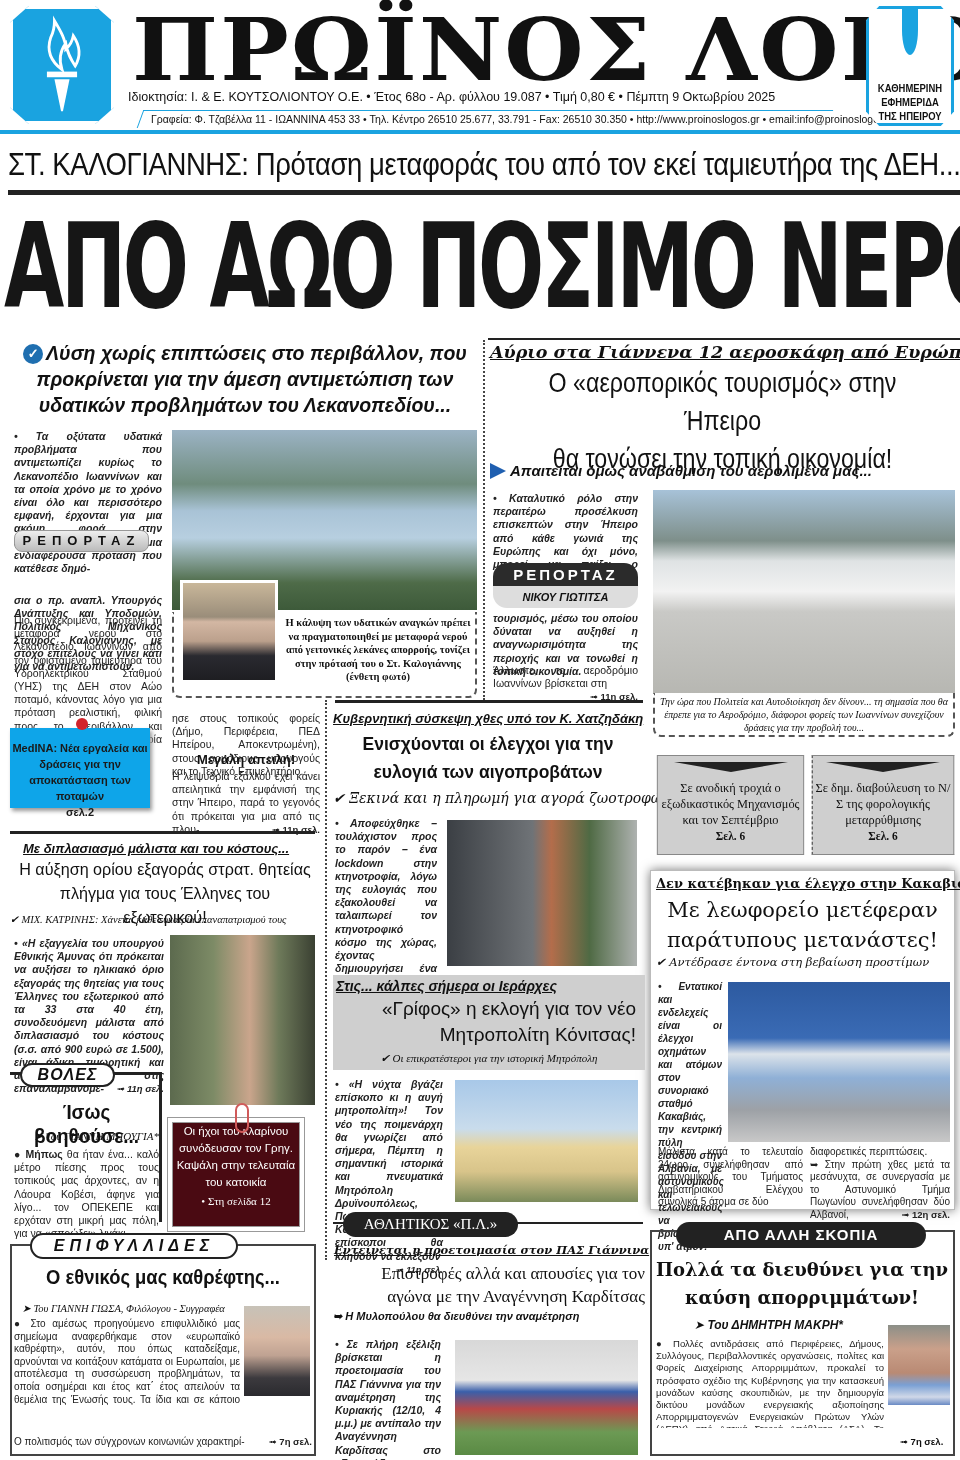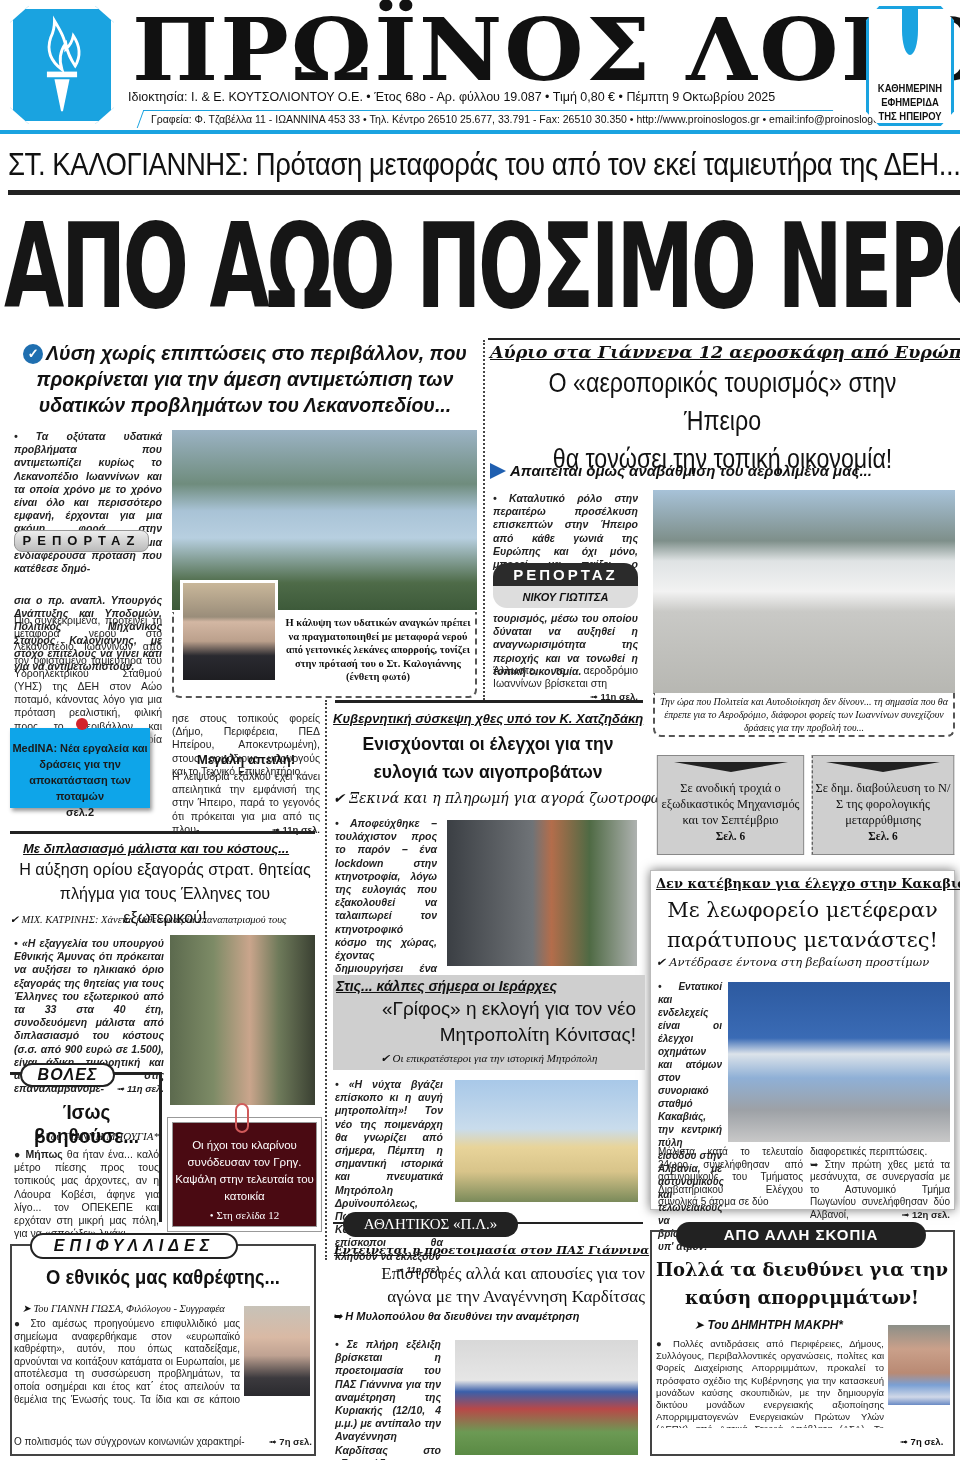--- a/index.html
+++ b/index.html
@@ -45,21 +45,21 @@
   .reportaz2 .top { background: #2b2b2b; color: #fff; font-weight: bold; letter-spacing: 3px; font-size: 15px; height: 23px; line-height: 23px; }
   .reportaz2 .bot { background: #ddd; color: #111; font-style: italic; font-weight: bold; font-size: 11px; height: 22px; line-height: 22px; }
   
   .graybox { background: #cfcfcf; border: 1px solid #888; text-align: center; font-family: "Liberation Serif", serif; font-size: 13px; line-height: 16px; transform: scaleX(0.95); }
   .graybox .arrow { width: 0; height: 0; margin: 6px auto 8px; border-left: 60px solid transparent; border-right: 60px solid transparent; border-top: 10px solid #222; }
   
   .shadowbox { box-shadow: 0 0 10px #777; background: #fff; border: 1px solid #bbb; }
   .serif-big { font-family: "DejaVu Serif", serif; }
   .tab-pill { border: 2px solid #222; border-radius: 14px; background: #fff; text-align: center; }
   .dark-pill { background: #222; color: #fff; border-radius: 14px; text-align: center; }
-  .clarinet { left: 172px; top: 1122px; width: 145px; height: 105px; background: #4a0a12; border: 1px solid #999; color: #fff; text-align: center; font-size: 11.5px; line-height: 17px; padding-top: 14px; box-shadow: 0 0 0 4px #fff, 0 0 0 5px #999; }
+  .clarinet { left: 172px; top: 1122px; width: 128px; height: 105px; background: #4a0a12; border: 1px solid #999; color: #fff; text-align: center; font-size: 11.5px; line-height: 17px; box-shadow: 0 0 0 4px #fff, 0 0 0 5px #999; }
   .clip-icon { position: absolute; left: 62px; top: -20px; width: 14px; height: 30px; border: 2px solid #d05a5a; border-radius: 7px; }
 </style>
 </head>
 <body>
 
 <div class="abs logo-left">
   <svg viewBox="0 0 104 118">
     <path d="M40 30 C34 48 44 58 52 64 C48 52 50 44 56 36 C58 48 62 54 66 60 C72 50 72 40 64 28 C62 38 58 40 56 42 C56 32 50 22 44 12 C44 22 42 26 40 30 Z" fill="none" stroke="#fff" stroke-width="3"></path>
     <rect x="36" y="66" width="32" height="6" fill="#fff"></rect>
     <polygon points="44,74 60,74 53,108 51,108" fill="#fff"></polygon>

